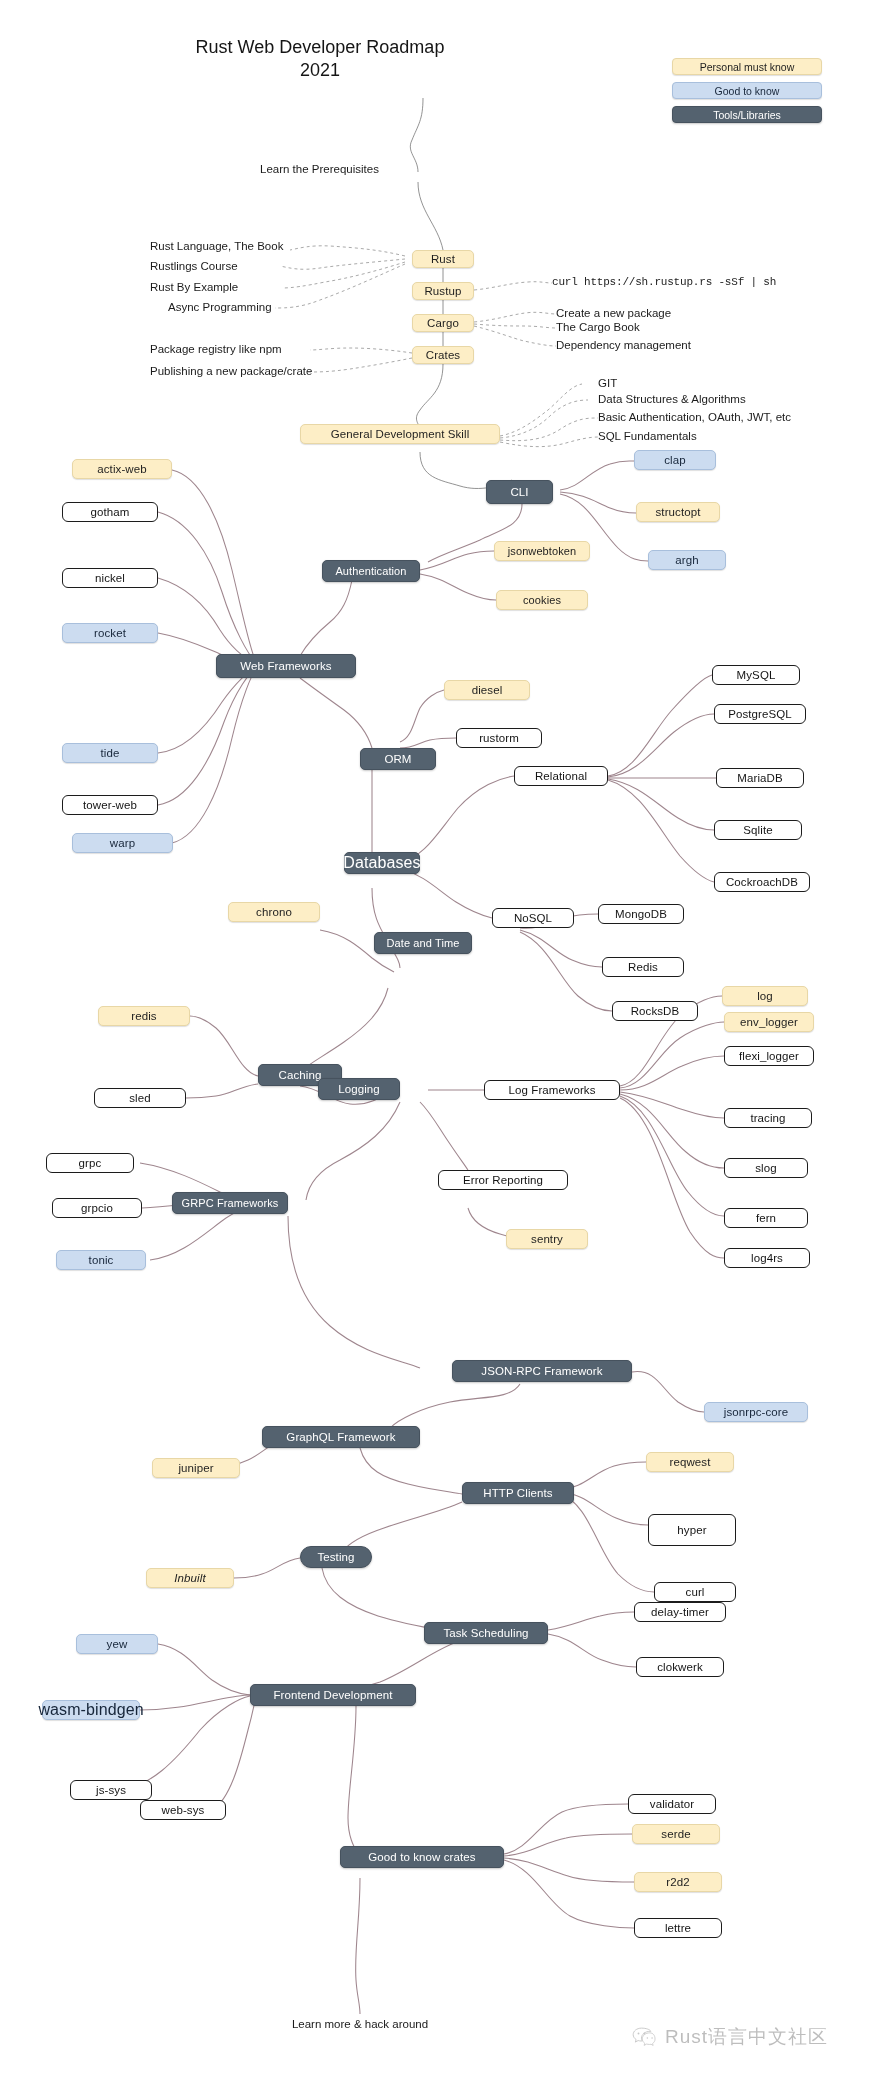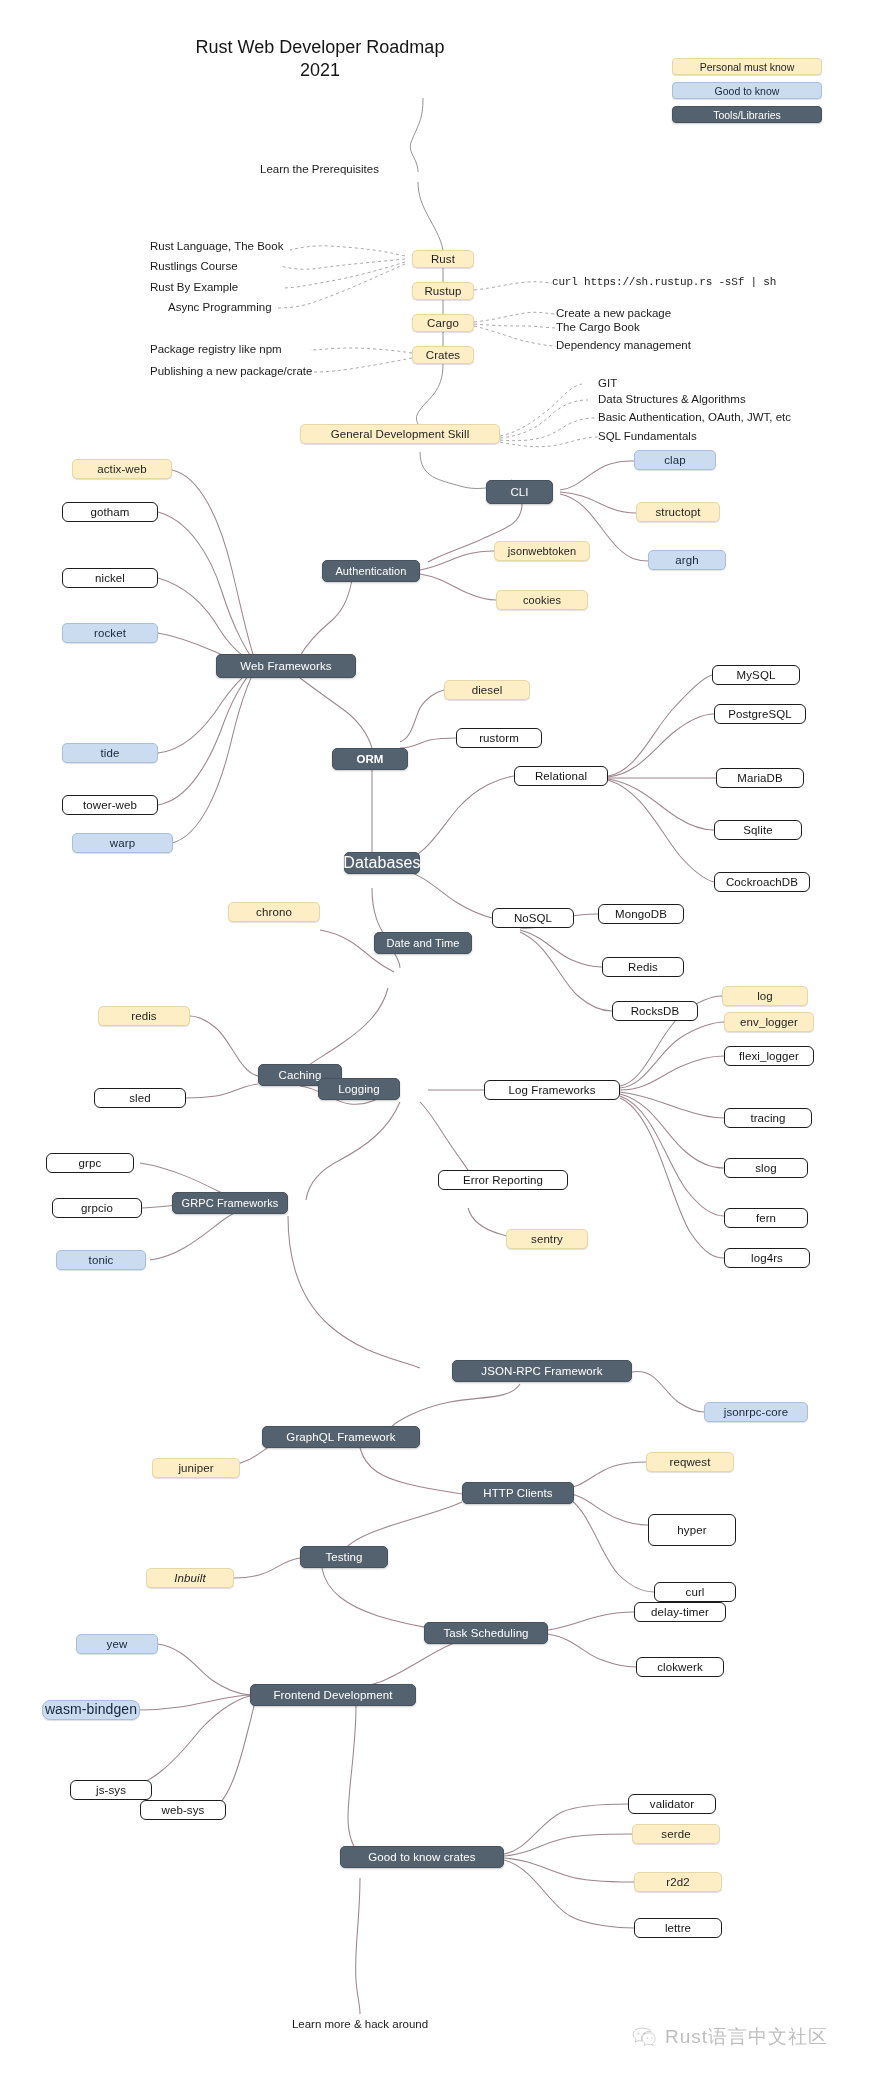--- a/index.html
+++ b/index.html
@@ -318,21 +318,21 @@
 
   <div class="node n-dark" style="left:216px; top:654px; width:140px; height:24px; font-size:11.5px;">Web Frameworks</div>
   <div class="node n-yellow" style="left:72px; top:459px; width:100px; height:20px; font-size:11.5px;">actix-web</div>
   <div class="node n-white" style="left:62px; top:502px; width:96px; height:20px; font-size:11.5px;">gotham</div>
   <div class="node n-white" style="left:62px; top:568px; width:96px; height:20px; font-size:11.5px;">nickel</div>
   <div class="node n-blue" style="left:62px; top:623px; width:96px; height:20px; font-size:11.5px;">rocket</div>
   <div class="node n-blue" style="left:62px; top:743px; width:96px; height:20px; font-size:11.5px;">tide</div>
   <div class="node n-white" style="left:62px; top:795px; width:96px; height:20px; font-size:11.5px;">tower-web</div>
   <div class="node n-blue" style="left:72px; top:833px; width:101px; height:20px; font-size:11.5px;">warp</div>
 
-  <div class="node n-dark" style="left:332px; top:748px; width:76px; height:22px; font-size:11.5px;font-weight:bold;">ORM</div>
+  <div class="node n-dark" style="left:360px; top:748px; width:76px; height:22px; font-size:11.5px;">ORM</div>
   <div class="node n-yellow" style="left:444px; top:680px; width:86px; height:20px; font-size:11.5px;">diesel</div>
   <div class="node n-white" style="left:456px; top:728px; width:86px; height:20px; font-size:11.5px;">rustorm</div>
 
   <div class="node n-dark" style="left:344px; top:852px; width:76px; height:22px; font-size:16px;">Databases</div>
   <div class="node n-white" style="left:514px; top:766px; width:94px; height:20px; font-size:11.5px;">Relational</div>
   <div class="node n-white" style="left:492px; top:908px; width:82px; height:20px; font-size:11.5px;">NoSQL</div>
 
   <div class="node n-white" style="left:712px; top:665px; width:88px; height:20px; font-size:11.5px;">MySQL</div>
   <div class="node n-white" style="left:714px; top:704px; width:92px; height:20px; font-size:11.5px;">PostgreSQL</div>
   <div class="node n-white" style="left:716px; top:768px; width:88px; height:20px; font-size:11.5px;">MariaDB</div>
@@ -373,30 +373,30 @@
   <div class="node n-blue" style="left:704px; top:1402px; width:104px; height:20px; font-size:11.5px;">jsonrpc-core</div>
 
   <div class="node n-dark" style="left:262px; top:1426px; width:158px; height:22px; font-size:11.5px;">GraphQL Framework</div>
   <div class="node n-yellow" style="left:152px; top:1458px; width:88px; height:20px; font-size:11.5px;">juniper</div>
 
   <div class="node n-dark" style="left:462px; top:1482px; width:112px; height:22px; font-size:11.5px;">HTTP Clients</div>
   <div class="node n-yellow" style="left:646px; top:1452px; width:88px; height:20px; font-size:11.5px;">reqwest</div>
   <div class="node n-white" style="left:648px; top:1514px; width:88px; height:32px; font-size:11.5px;">hyper</div>
   <div class="node n-white" style="left:654px; top:1582px; width:82px; height:20px; font-size:11.5px;">curl</div>
 
-  <div class="node n-dark" style="left:300px; top:1546px; width:88px; height:22px; font-size:11.5px;">Testing</div>
+  <div class="node n-dark" style="left:300px; top:1546px; width:72px; height:22px; font-size:11.5px;border-radius:11px;">Testing</div>
   <div class="node n-yellow italic" style="left:146px; top:1568px; width:88px; height:20px; font-size:11.5px;">Inbuilt</div>
 
   <div class="node n-dark" style="left:424px; top:1622px; width:124px; height:22px; font-size:11.5px;">Task Scheduling</div>
   <div class="node n-white" style="left:634px; top:1602px; width:92px; height:20px; font-size:11.5px;">delay-timer</div>
   <div class="node n-white" style="left:636px; top:1657px; width:88px; height:20px; font-size:11.5px;">clokwerk</div>
 
   <div class="node n-dark" style="left:250px; top:1684px; width:166px; height:22px; font-size:11.5px;">Frontend Development</div>
   <div class="node n-blue" style="left:76px; top:1634px; width:82px; height:20px; font-size:11.5px;">yew</div>
-  <div class="node n-blue" style="left:42px; top:1700px; width:98px; height:20px; font-size:14px;border-radius:8px;">wasm-bindgen</div>
+  <div class="node n-blue" style="left:42px; top:1700px; width:98px; height:20px; font-size:16px;">wasm-bindgen</div>
   <div class="node n-white" style="left:70px; top:1780px; width:82px; height:20px; font-size:11.5px;">js-sys</div>
   <div class="node n-white" style="left:140px; top:1800px; width:86px; height:20px; font-size:11.5px;">web-sys</div>
 
   <div class="node n-dark" style="left:340px; top:1846px; width:164px; height:22px; font-size:11.5px;">Good to know crates</div>
   <div class="node n-white" style="left:628px; top:1794px; width:88px; height:20px; font-size:11.5px;">validator</div>
   <div class="node n-yellow" style="left:632px; top:1824px; width:88px; height:20px; font-size:11.5px;">serde</div>
   <div class="node n-yellow" style="left:634px; top:1872px; width:88px; height:20px; font-size:11.5px;">r2d2</div>
   <div class="node n-white" style="left:634px; top:1918px; width:88px; height:20px; font-size:11.5px;">lettre</div>
 
   <div class="plain" style="left:360px; top:2018px; font-size:11.5px; transform:translateX(-50%);">Learn more &amp; hack around</div>

